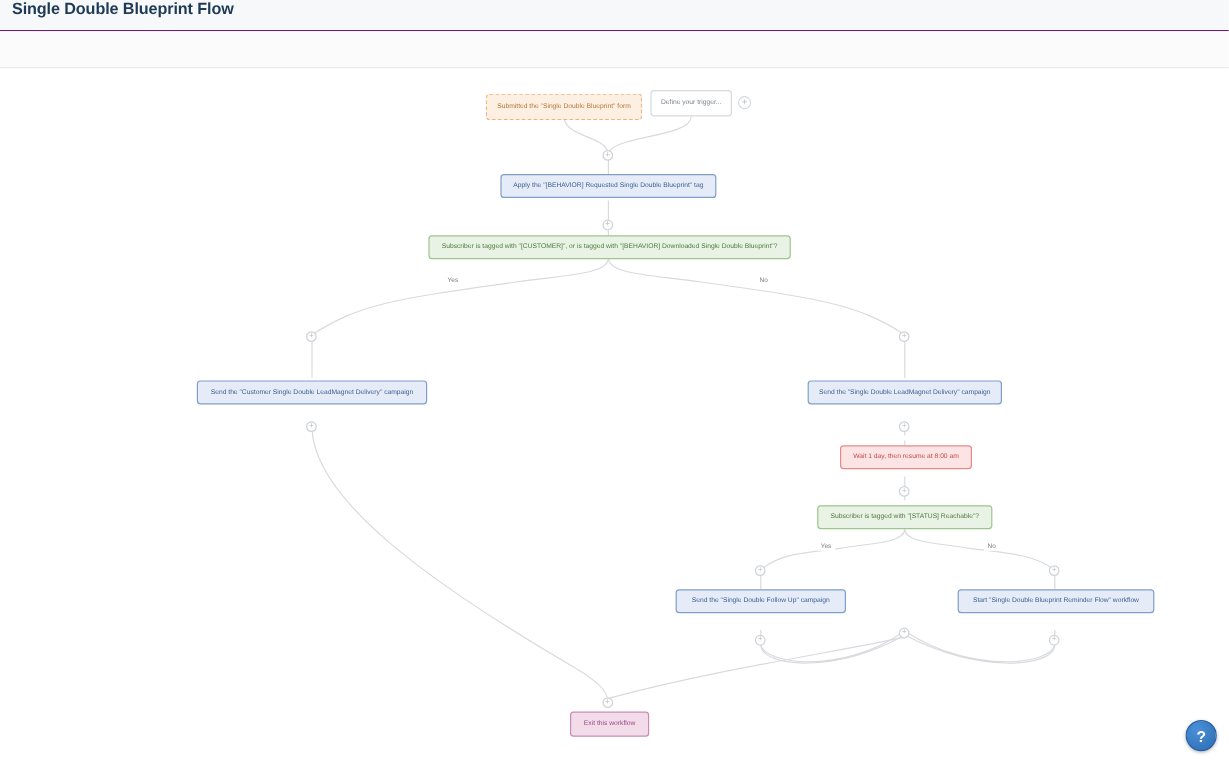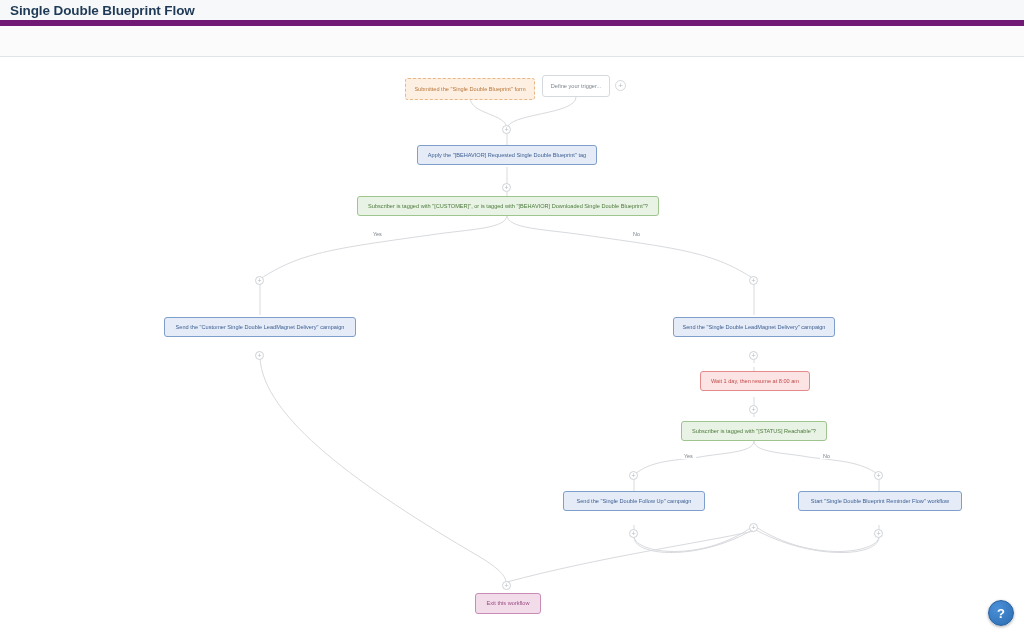--- a/index.html
+++ b/index.html
@@ -10,22 +10,22 @@
     background: #ffffff;
     font-family: "Liberation Sans", sans-serif;
   }
 
   
   #app { position: relative; width: 1024px; height: 634px; background:#fff; }
 
   #titlebar {
     position: absolute; left:0; top:0; width:1024px; height:26px;
     background:#f7f8f9;
-    border-bottom:6px solid #701a75;
-    display:flex; align-items:center;
+    border-bottom:1px solid #701a75;
+    display:flex; align-items:flex-start;
   }
   #page-title {
     font-size: 13.5px; font-weight: bold; color:#1f3a56;
     padding-left: 10px; letter-spacing:-0.1px;
   }
 
   #toolbar {
     position:absolute; left:0; top:26px; width:1024px; height:31px;
     background:#fbfbfc; border-bottom:1px solid #e2e5e8;
   }

